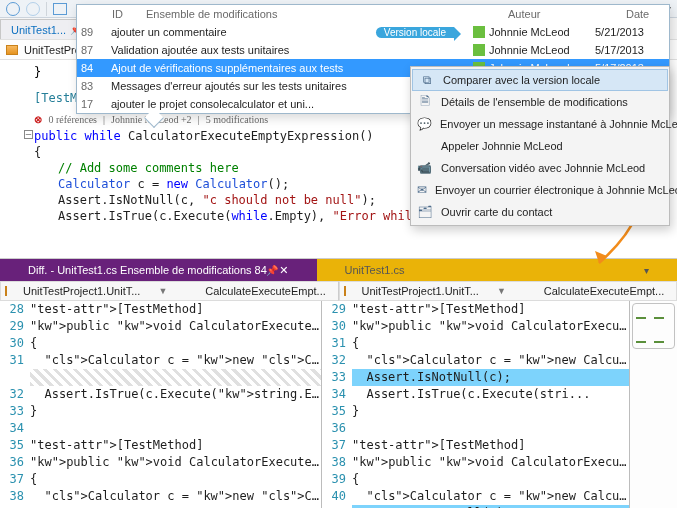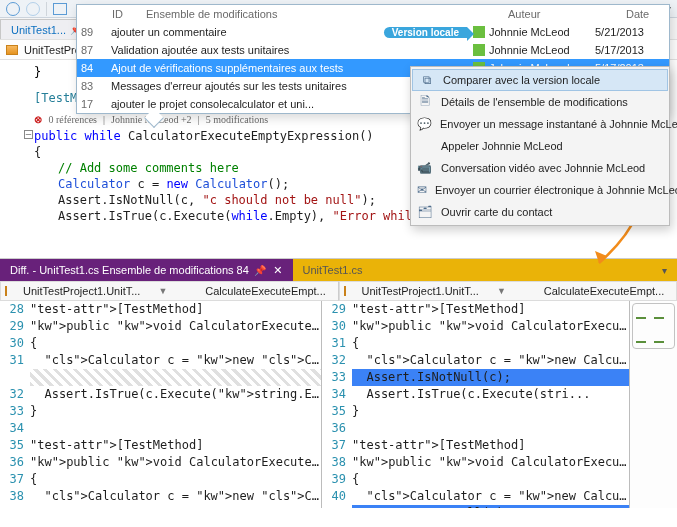--- a/index.html
+++ b/index.html
@@ -40,55 +40,55 @@
   .hist-row .auth-cell { display: flex; align-items: center; gap: 4px; color: #777; }
   .auth-name { color: #1e1e1e; }
   .auth-swatch { width: 12px; height: 12px; }
   .sw-green { background: #6bbf3f; }
   .local-badge { background: #3aa6dd; color: #fff; font-size: 10px; padding: 0 8px; border-radius: 8px 0 0 8px; position: relative; display: inline-block; }
   .local-badge::after { content: ""; position: absolute; right: -7px; top: 0; border-top: 7px solid transparent; border-bottom: 7px solid transparent; border-left: 7px solid #3aa6dd; }
   .hist-row.sel { background: #3399ff; color: #fff; }
   .hist-row.sel .id, .hist-row.sel .msg, .hist-row.sel .auth-name, .hist-row.sel .dt { color: #fff; }
   .hist-row.sel .auth-cell { color: #cfe6f7; }
   .dt { padding-left: 4px; }
-  .badge-cell { display:flex; justify-content:flex-end; padding-right:6px;font-weight:bold; }
+  .badge-cell { display:flex; justify-content:center; padding-right:12px; }
   .pointer-notch { position: absolute; left: 70px; top: 106px; width: 14px; height: 14px; background: #fff; border-left: 1px solid #9eb8cc; border-bottom: 1px solid #9eb8cc; transform: rotate(-45deg); }
 
   
   .ctx-menu { position: absolute; left: 410px; top: 66px; width: 260px; background: #f4f4f4; border: 1px solid #bcbcbc; box-shadow: 2px 4px 10px rgba(0,0,0,.20); z-index: 60; padding: 2px 0; }
   .ctx-item { display: flex; align-items: center; gap: 8px; height: 22px; padding: 0 8px 0 6px; font-size: 11px; white-space: nowrap; }
   .ctx-item.hl { background: #d6e7f6; border: 1px solid #a0c4e4; height: 22px; margin: 0 1px; }
   .ctx-icon { width: 16px; display: flex; justify-content: center; color: #4d6b8a; font-size: 12px; }
   .pin-icon { color:#3a3a3a; }
   .arrow-curve { position: absolute; left: 424px; top: 88px; width: 250px; height: 210px; z-index: 55; pointer-events: none; }
 
   
   .diff-zone { position: absolute; left: 0; top: 258px; width: 677px; height: 269px; border-top: 1px solid #ccc; }
   .diff-tabs { height: 22px; display: flex; align-items: stretch; }
-  .dtab { display: flex; align-items: center; padding: 0 10px; gap: 6px; font-size: 11px; }
+  .dtab { display: flex; align-items: center; padding: 0 28px; font-size: 11px; }
   .dtab.pane-a { background: #68217a; color: #fff; }
   .dtab.pane-b { background: #eab308; color: #555; flex: 1; }
   .dtab .pin2 { font-size: 10px; }
   .dtab .x { font-size: 11px; }
 
   .bc2 { height: 20px; display: flex; background: #f7f7f7; }
   .bc-half { flex: 1; display: flex; align-items: center; gap: 16px; padding: 0 4px; border: 1px solid #dcdcdc; overflow: hidden; }
   .bc-half:first-child { border-right: 1px solid #ccc; }
   .drop-arr { color: #777; font-size: 9px; margin-left: 2px; }
 
   .panes { display: flex; height: 207px; }
   .pane { position: relative; font-family: Consolas, monospace; font-size: 12px; line-height: 17px; overflow: hidden; }
   .pane.left { width: 322px; border-right: 1px solid #bcbcbc; }
   .pane.right { width: 308px; border-right: 1px solid #bcbcbc; }
   .gutter { position: absolute; left: 0; top: 0; width: 28px; text-align: right; color: #2b91af; padding-right: 4px; }
   .code-col { position: absolute; left: 30px; top: 0; right: 0; }
   .line { height: 17px; white-space: pre; overflow: hidden; text-overflow: ellipsis; }
   .gut-line { height: 17px; }
   .hatch { background: repeating-linear-gradient(45deg,#e0e0e0 0,#e0e0e0 3px,#fff 3px,#fff 7px); }
-  .diff-add { background: #3b82f6; }
+  .diff-add { background: #7dd3fc; }
   .overview { width: 47px; position: relative; background: #fdfdfd; }
   .ov-dash { position: absolute; left: 6px; width: 10px; height: 2px; background: #5a8f3b; }
   .ov-dash.r { left: 24px; }
   .ov-frame { position: absolute; left: 2px; top: 2px; right: 2px; height: 46px; border: 1px solid #c2c2c2; border-radius: 4px; }
 
   .chev-down { position: absolute; right: 6px; font-size: 10px; color: #555; }
 </style>
 </head>
 <body>
 

